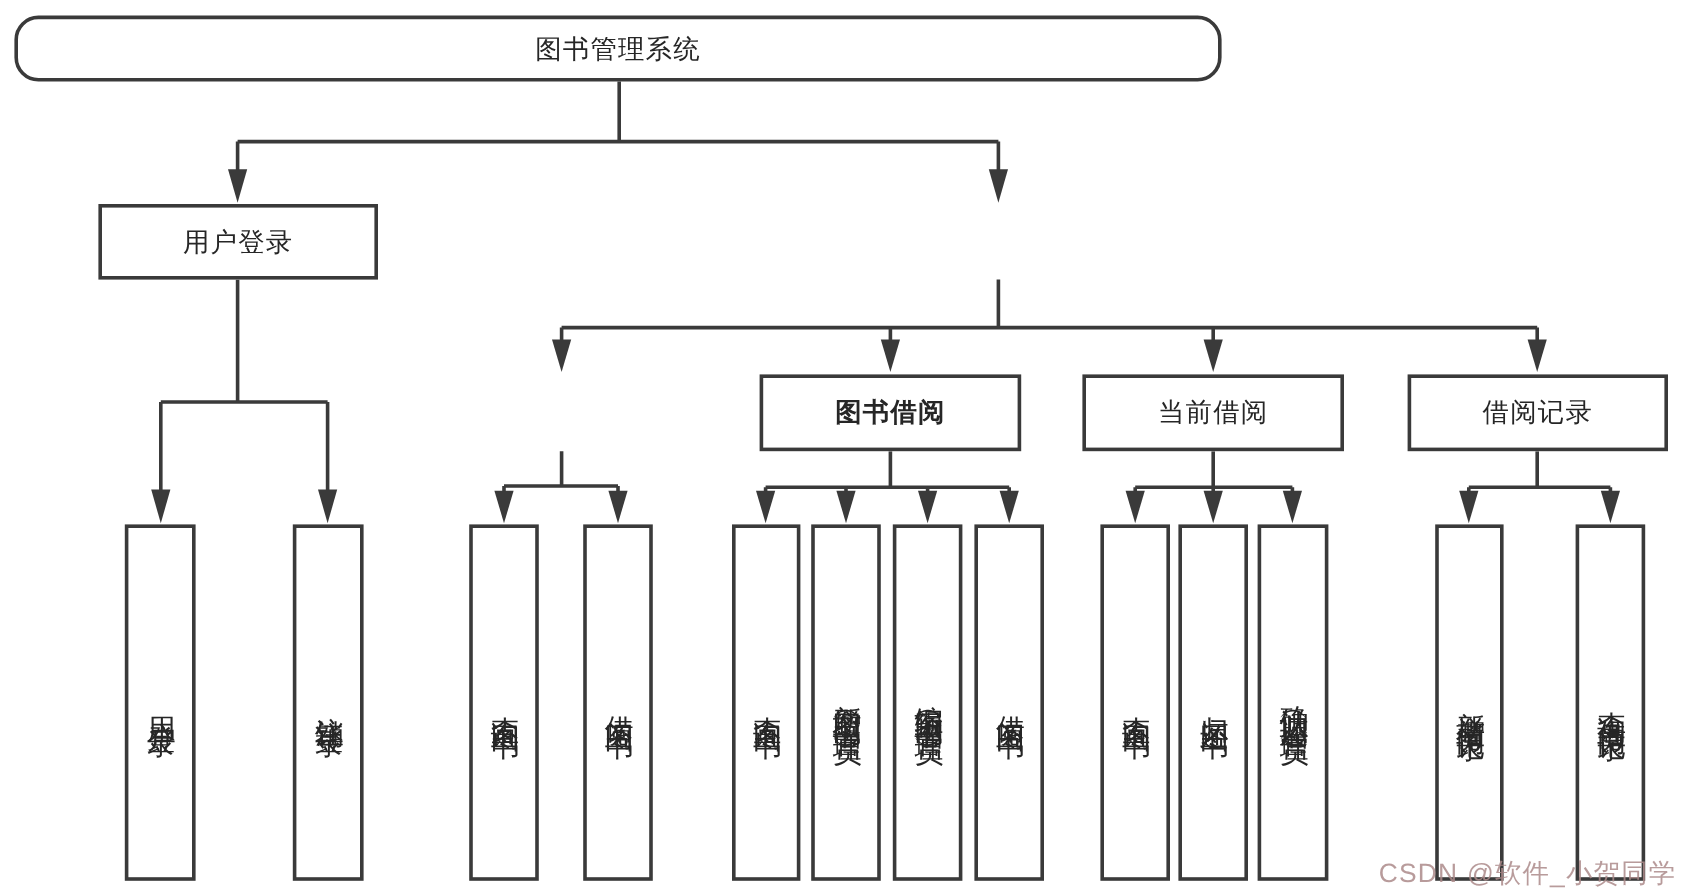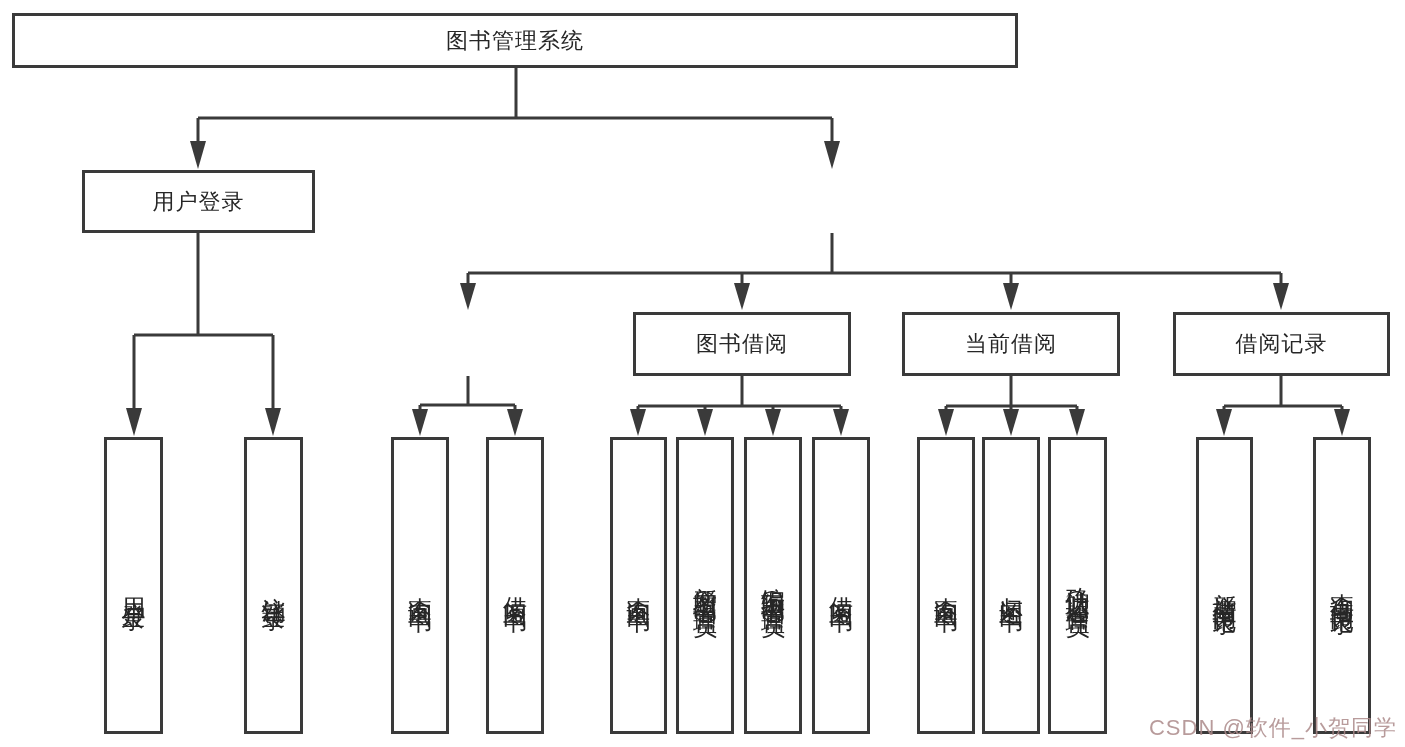--- a/index.html
+++ b/index.html
@@ -40,25 +40,25 @@
   .leaf {
     top: 437px;
     height: 297px;
     writing-mode: vertical-rl;
     text-orientation: mixed;
     font-size: 24px;
     letter-spacing: 4px;
     line-height: 1;
   }
   
-  #node-root   { left: 12px;  top: 13px;  width: 1006px; height: 55px; }
+  #node-root   { left: 12px;  top: 13px;  width: 1006px; height: 55px; border-radius: 20px; }
   #node-login  { left: 82px;  top: 170px; width: 233px;  height: 63px; }
   #node-mgmt   { left: 715px; top: 170px; width: 235px;  height: 63px; }
   #node-l2-1   { left: 361px; top: 312px; width: 214px;  height: 64px; }
-  #node-l2-2   { left: 633px; top: 312px; width: 218px;  height: 64px; }
+  #node-l2-2   { left: 633px; top: 312px; width: 218px;  height: 64px; font-weight: bold; }
   #node-l2-3   { left: 902px; top: 312px; width: 218px;  height: 64px; }
   #node-l2-4   { left: 1173px;top: 312px; width: 217px;  height: 64px; }
   #leaf-1  { left: 104px;  width: 59px; }
   #leaf-2  { left: 244px;  width: 59px; }
   #leaf-3  { left: 391px;  width: 58px; }
   #leaf-4  { left: 486px;  width: 58px; }
   #leaf-5  { left: 610px;  width: 57px; }
   #leaf-6  { left: 676px;  width: 58px; }
   #leaf-7  { left: 744px;  width: 58px; }
   #leaf-8  { left: 812px;  width: 58px; }

